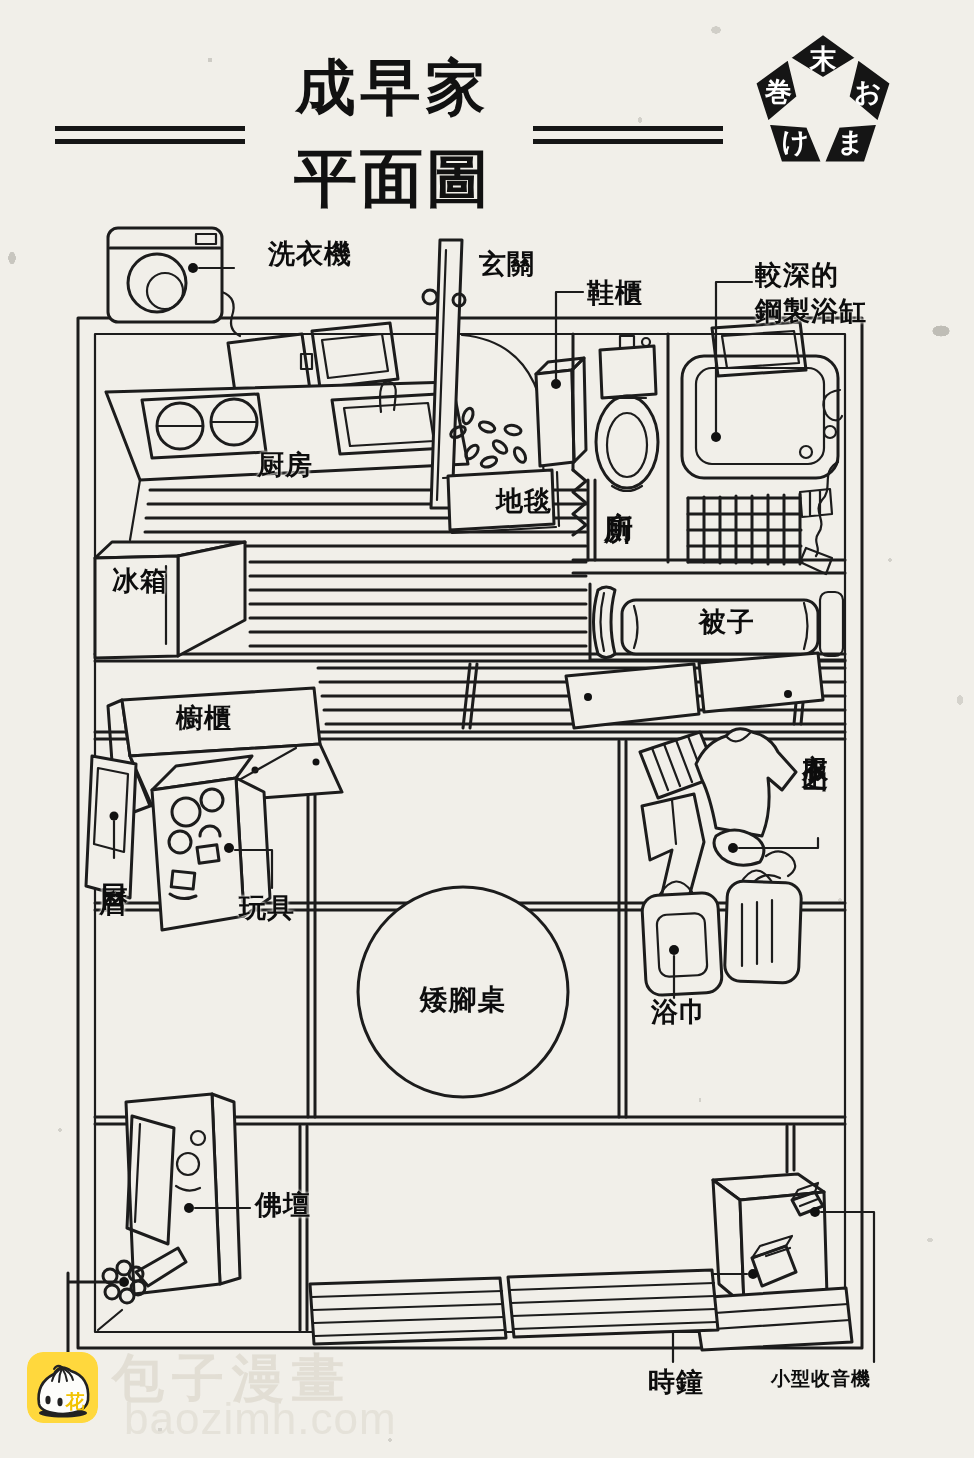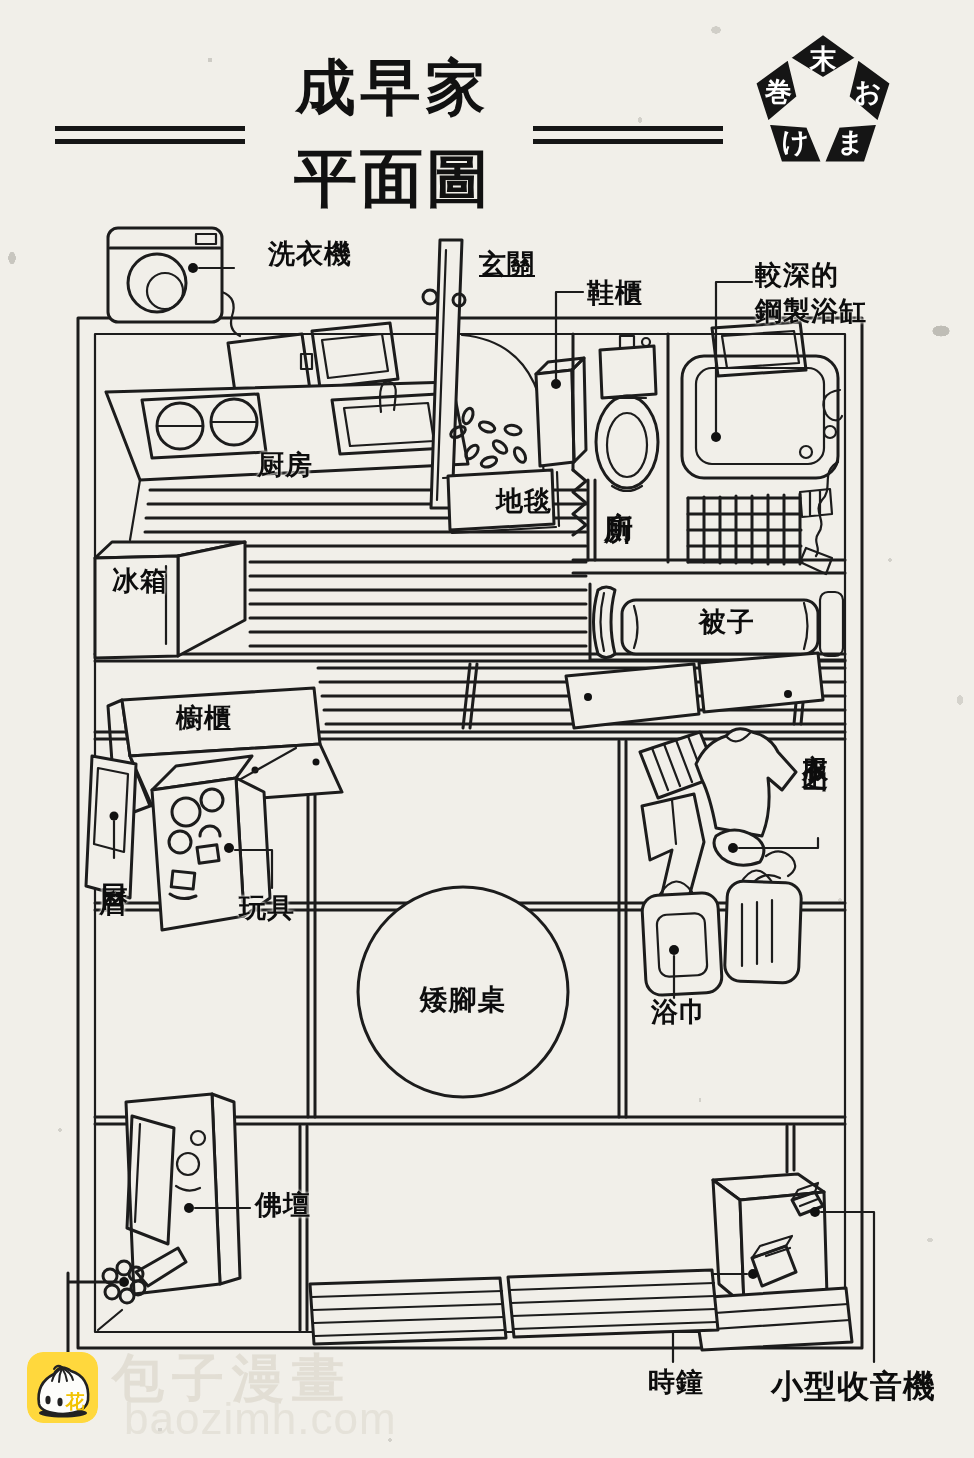--- a/index.html
+++ b/index.html
@@ -355,40 +355,40 @@
     <path d="M510,1290 L714,1283 M511,1303 L715,1296 M512,1316 L716,1309 M513,1329 L717,1322" class="thin"></path>
   </g>
 
   <g>
     <path d="M448,476 L552,470 L554,524 L450,530 Z" class="fillp"></path>
     <path d="M452,533 L556,527 M557,472 L559,526" class="thin"></path>
   </g>
 </svg>
 
 <div class="plan-label" style="left:236px;top:240px;margin-left:32px;">洗衣機</div>
-<div class="plan-label" style="left:479px;top:250px;text-decoration:underline;">玄關</div>
+<div class="plan-label" style="left:479px;top:250px;">玄關</div>
 <div class="plan-label" style="left:587px;top:279px;">鞋櫃</div>
 <div class="plan-label" style="left:755px;top:238px;line-height:1.35;margin-top:19px;">
   <span style="display:block;">較深的</span>
   <span style="display:block;">鋼製浴缸</span>
 </div>
 <div class="plan-label" style="left:257px;top:451px;">厨房</div>
 <div class="plan-label" style="left:472px;top:487px;margin-left:24px;">地毯</div>
 <div class="plan-label v" style="left:602px;top:487px;font-size:29px;">廁所</div>
 <div class="plan-label" style="left:112px;top:567px;font-family:Liberation Serif, serif;">冰箱</div>
 <div class="plan-label" style="left:699px;top:608px;">被子</div>
 <div class="plan-label" style="left:176px;top:704px;">櫥櫃</div>
 <div class="plan-label v" style="left:97px;top:861px;font-size:29px;">日曆</div>
 <div class="plan-label" style="left:239px;top:894px;">玩具</div>
 <div class="plan-label v" style="left:801px;top:733px;font-size:26px;">衣服之山</div>
 <div class="plan-label" style="left:463px;top:985px;transform:translateX(-50%);font-size:28px;">矮腳桌</div>
 <div class="plan-label" style="left:651px;top:998px;">浴巾</div>
 <div class="plan-label" style="left:255px;top:1191px;">佛壇</div>
 <div class="plan-label" style="left:648px;top:1368px;">時鐘</div>
-<div class="plan-label" style="left:771px;top:1369px;font-size:32px;">小型收音機</div>
+<div class="plan-label" style="left:771px;top:1369px;font-size:19px;">小型收音機</div>
 
 <svg class="watermark-icon" viewBox="0 0 71 71">
   <rect x="0" y="0" width="71" height="71" rx="16" fill="#ffd83d" stroke="none"></rect>
   <ellipse cx="36" cy="61" rx="24" ry="4.5" fill="#222" stroke="none"></ellipse>
   <path d="M12,52 Q9,31 27,22 Q33,11 44,19 Q63,25 61,48 Q59,61 36,62 Q14,61 12,52 Z" fill="#fdfdfb" stroke="#222" stroke-width="2.6"></path>
   <g stroke="#222" stroke-width="2" fill="none" stroke-linecap="round">
     <path d="M35,15 Q30,12 27,17"></path>
     <path d="M35,16 Q27,20 25,29"></path>
     <path d="M35,16 Q32,23 32,30"></path>
     <path d="M35,16 Q39,22 40,29"></path>

